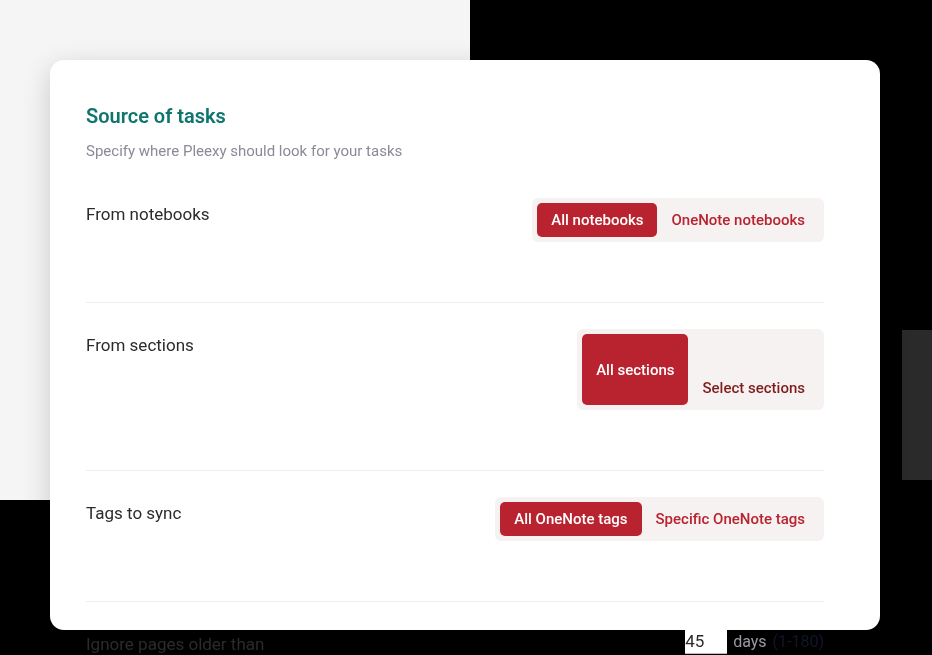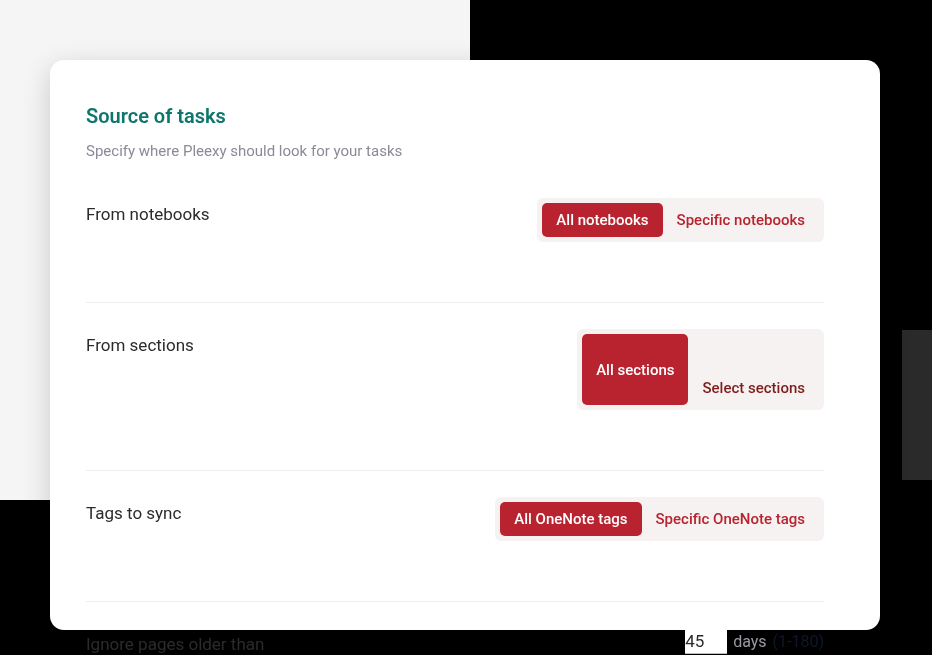--- a/index.html
+++ b/index.html
@@ -132,21 +132,21 @@
 <div class="bg-dark-right"></div>
 
 <div class="card">
   <h1 class="page-title">Source of tasks</h1>
   <p class="page-subtitle">Specify where Pleexy should look for your tasks</p>
 
   <div class="setting-row">
     <div class="setting-label">From notebooks</div>
     <div class="toggle-group">
       <button class="toggle-btn active">All notebooks</button>
-      <button class="toggle-btn">Specific notebooks</button>
+      <button class="toggle-btn">OneNote notebooks</button>
     </div>
   </div>
 
   <div class="setting-row">
     <div class="setting-label">From sections</div>
     <div class="toggle-group">
       <button class="toggle-btn active">All sections</button>
       <button class="toggle-btn disabled">Select sections</button>
     </div>
   </div>

